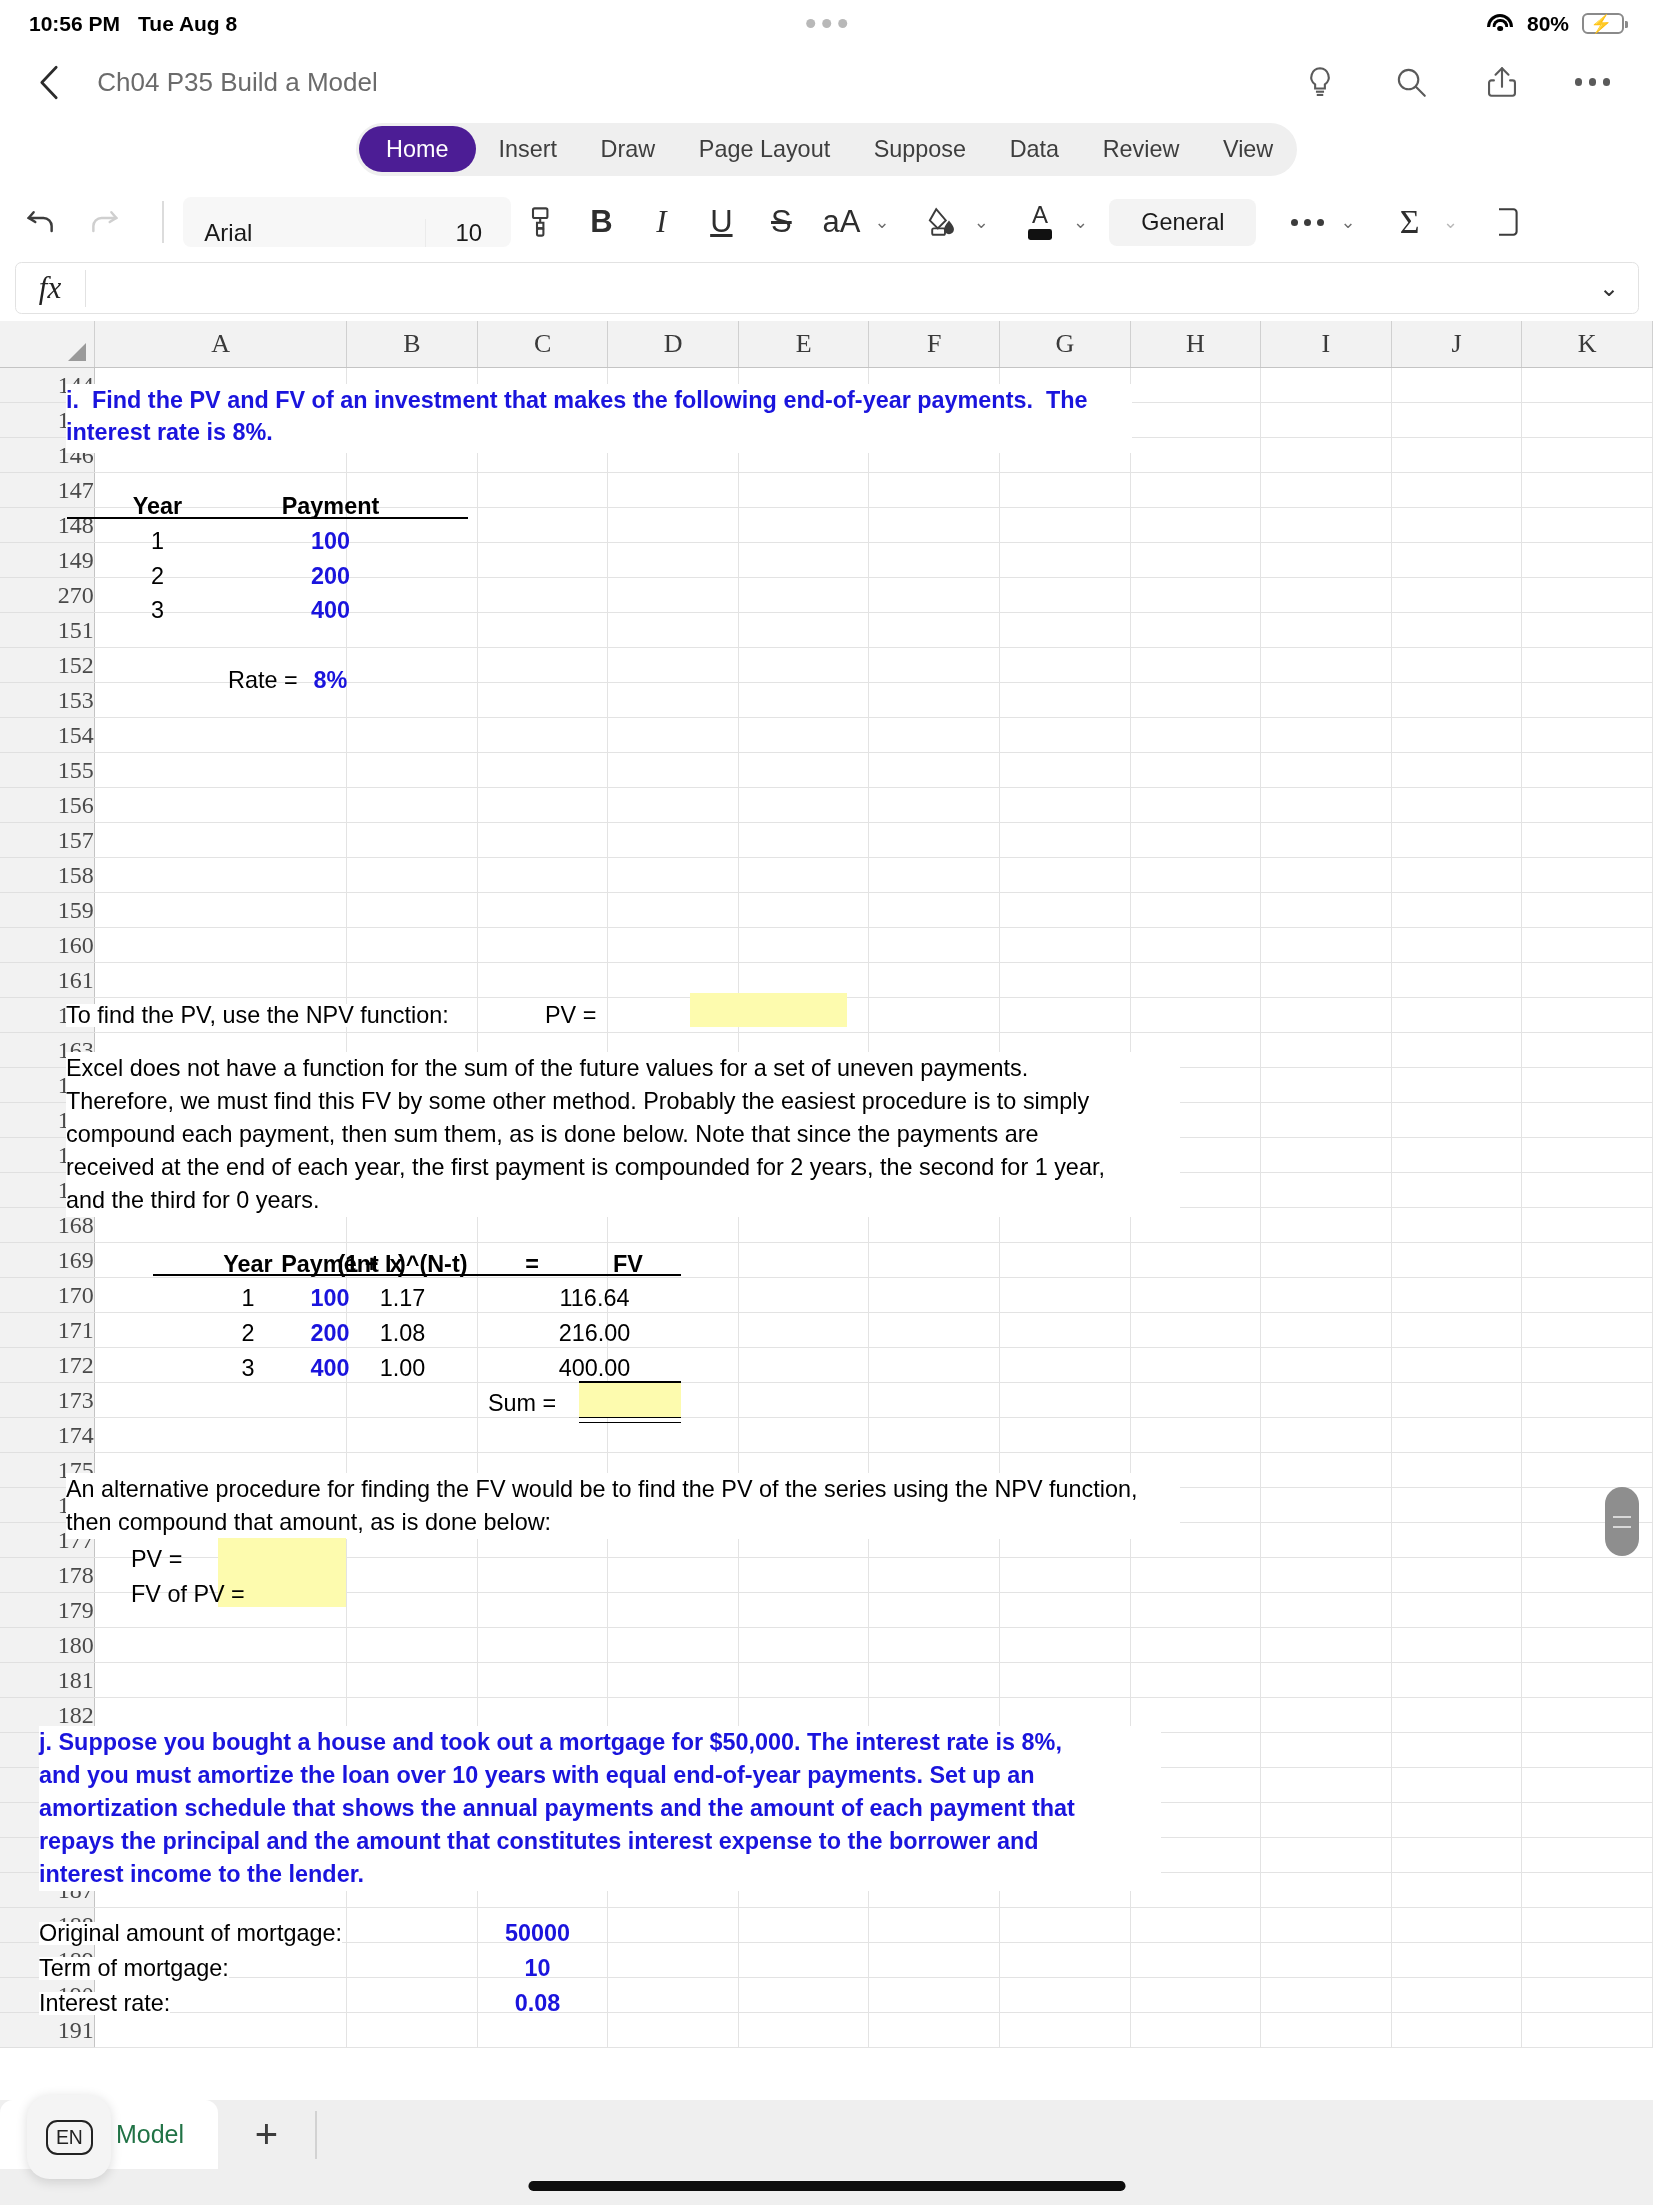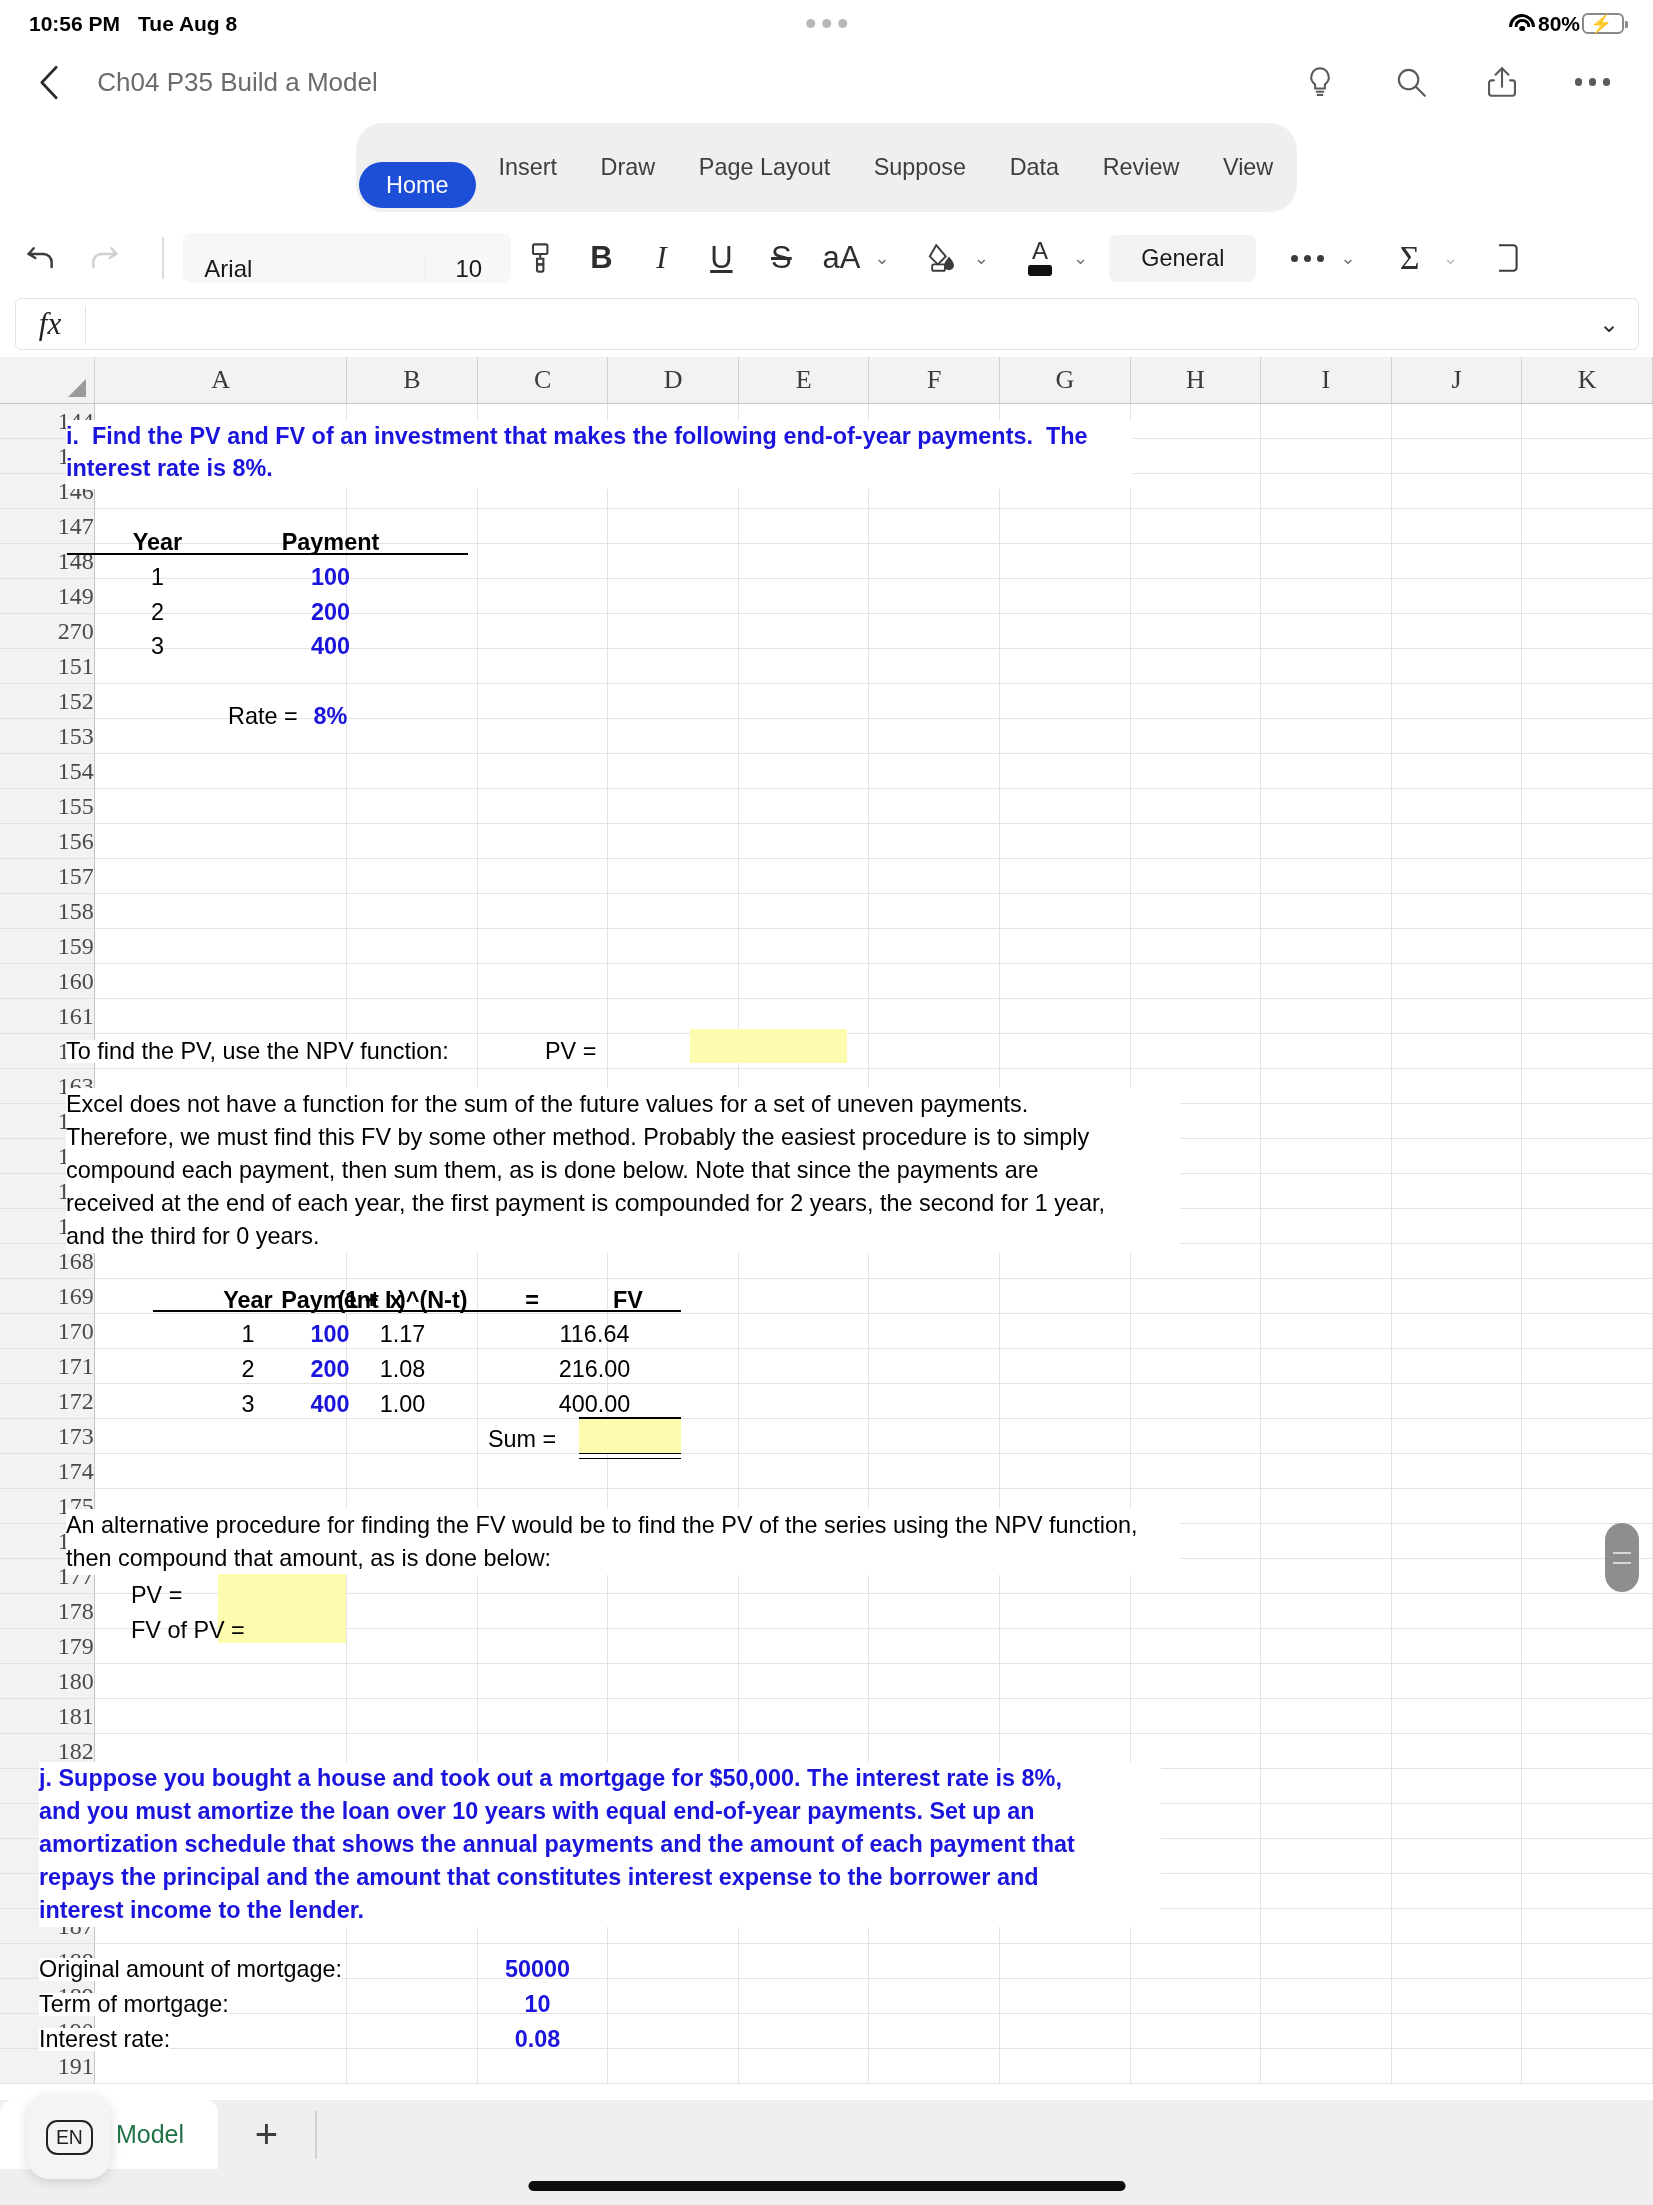--- a/index.html
+++ b/index.html
@@ -15,21 +15,21 @@
     height: 47px; width: 100%;
     display: flex; align-items: center;
     padding: 0 29px;
     background: #ffffff;
     font-size: 21px; color: #000;
     position: relative;
   }
   #status-left { display: flex; gap: 18px; align-items: baseline; font-weight: 600; }
   #status-center { position: absolute; left: 50%; transform: translateX(-50%); display:flex; gap:7.3px; }
   #status-center i { width: 9px; height: 9px; border-radius: 50%; background: #b8b8b8; display:block; }
-  #status-right { margin-left: auto; display: flex; align-items: center; gap: 2px; text-align: right; }
+  #status-right { margin-left: auto; display: flex; align-items: center; gap: 13px; text-align: right; }
   .wifi { width: 27.4px; height: 19.4px; position: relative; }
   .wifi span { position:absolute; border: 3.2px solid #000; border-bottom:none; border-radius: 50% 50% 0 0 / 100% 100% 0 0; left:50%; transform: translateX(-50%); }
   .wifi .w1 { width: 26px; height: 13px; top: 0; }
   .wifi .w2 { width: 15.3px; height: 8px; top: 5.7px; }
   .wifi .w3 { width: 5.7px; height: 5.7px; top: 12px; background:#000; border:none; border-radius:50%; }
   .battery { width: 42px; height: 21px; border: 2.4px solid #8a8a8a; border-radius: 5.7px; position: relative; padding: 1.6px; }
   .battery::after { content:''; position:absolute; right:-5.7px; top: 5.7px; width: 3.2px; height: 7.3px; background:#8a8a8a; border-radius: 0 1.6px 1.6px 0; }
   .battery .fill { background:#3ad156; width: 82%; height:100%; border-radius: 2.4px; position: relative; }
   .bolt { position:absolute; left: 50%; top:50%; transform: translate(-55%,-50%); font-size: 18px; color:#000; line-height:1; }
 
@@ -48,21 +48,21 @@
   .dots-h { display:flex; gap:6.5px; }
   .dots-h i { width: 7.3px; height: 7.3px; border-radius: 50%; background:#5a5a5a; display:block; }
 
   
   #ribbon-tabs-wrap { display:flex; justify-content:center; padding: 4.8px 0 9.7px; background:#fff; }
   #ribbon-tabs {
     display: flex; align-items: center; background: #efefef;
     border-radius: 27.4px; padding: 3.2px; gap: 1.6px;
   }
   .rtab { padding: 9.7px 21px; font-size: 23.4px; color: #3e3e3e; border-radius: 24px; cursor: pointer; white-space: nowrap; }
-  .rtab.active { background: #1d4ed8; color: #fff; font-weight: 500; padding: 9.7px 27.4px; margin-top: 36px; }
+  .rtab.active { background: #4c1d95; color: #fff; font-weight: 500; padding: 9.7px 27.4px; }
 
   
   #format-bar {
     height: 74px; display: flex; align-items: center; gap: 0;
     padding: 0 22.6px; background: #fff;
   }
   .fb-btn { display:flex; align-items:center; justify-content:center; cursor:pointer; color:#444; }
   #undo-redo { display:flex; gap: 27.4px; padding-right: 21px; }
   #undo-redo svg { width: 36px; height: 36px; }
   .vdiv { width: 1.6px; height: 42px; background: #dcdcdc; margin: 0 19.4px; }

